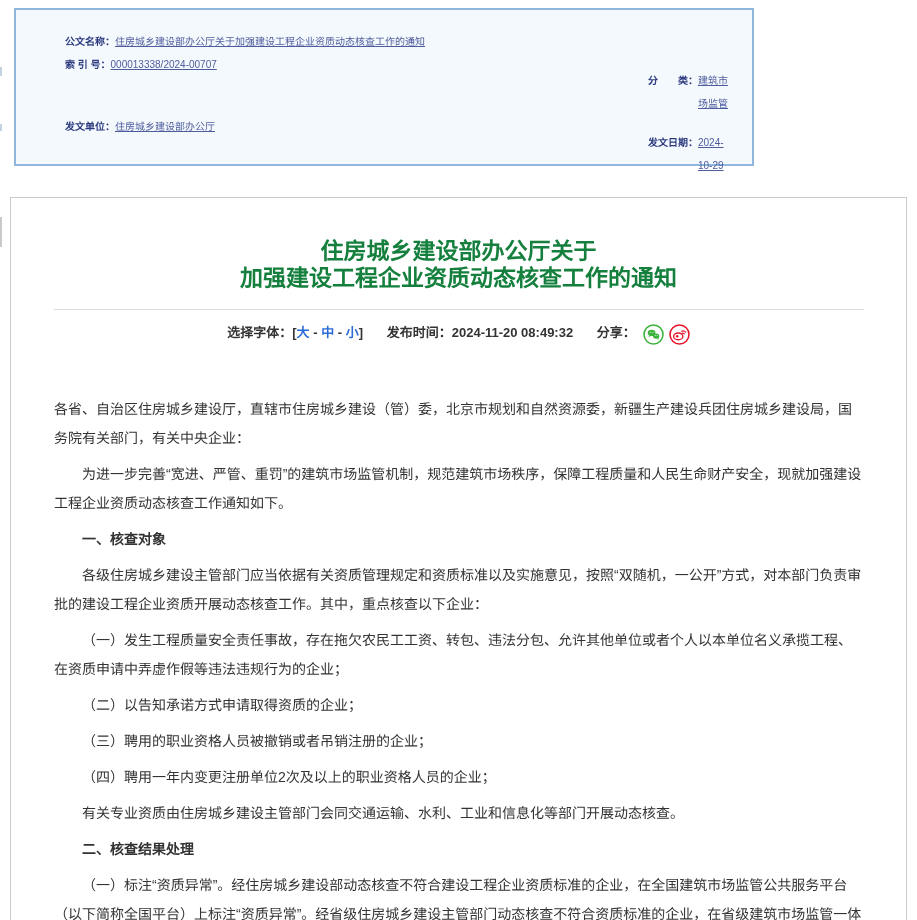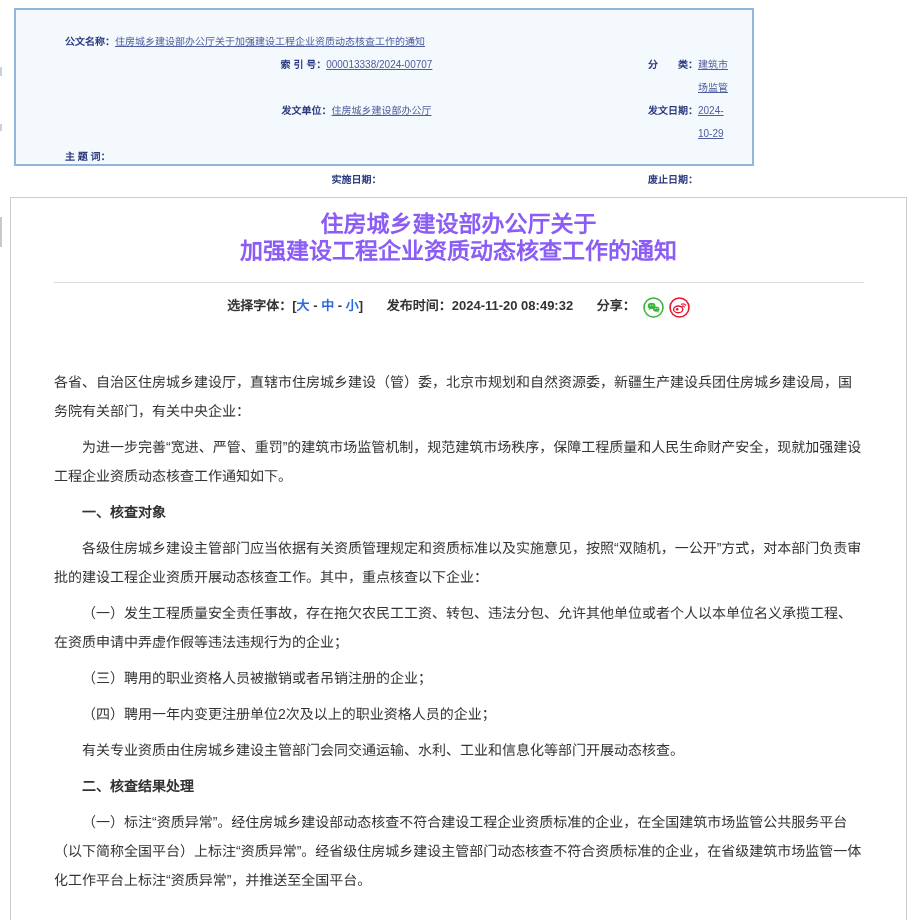--- a/index.html
+++ b/index.html
@@ -11,33 +11,33 @@
   }
 
   
   .header-box {
     position:absolute; left:14px; top:8px; width:740px; height:158px;
     background:#f4f9fe; border:2px solid #8fb6db;
     padding:20px 20px 0 49px;
     font-size:10px; line-height:23px;
   }
   .hrow { display:flex; }
-  .hcell-left { width:583px; display:flex;justify-content:center; }
-  .hcell-right { flex:1; display:flex; }
+  .hcell-left { width:583px; display:flex; }
+  .hcell-right { flex:1; display:flex;margin-top:16px; }
   .hlabel { font-weight:bold; color:#2c3a7e; white-space:pre; }
   .hvalue { color:#4e5c9b;text-decoration:underline; }
 
   
   .main-card {
     position:absolute; left:10px; top:197px; width:897px; height:735px;
     background:#ffffff; border:1px solid #cccccc;
   }
   .article-title {
-    margin-top:13px; text-align:center;
-    font-size:23px; font-weight:bold; color:#8b5cf6; line-height:27px;
+    margin-top:40px; text-align:center;
+    font-size:23px; font-weight:bold; color:#15803d; line-height:27px;
   }
   .title-divider {
     margin:17px 42px 0 43px; border-top:1px solid #dcdcdc; height:0;
   }
   .meta-row {
     margin-top:12px; text-align:center;
     font-size:13px; color:#333333; line-height:22px;font-weight:bold;
   }
   .meta-row .seg { margin:0 10px; }
   .font-link { color:#2a6ad8; text-decoration:none; cursor:pointer; }
@@ -138,20 +138,21 @@
             <path d="M12.9 9.3 q1.6 -0.6 2.5 0.7" fill="none" stroke="#e6162d" stroke-width="1.1" stroke-linecap="round"></path>
           </svg></span></span>
   </div>
 
   <div class="article-body">
     <p class="flush">各省、自治区住房城乡建设厅，直辖市住房城乡建设（管）委，北京市规划和自然资源委，新疆生产建设兵团住房城乡建设局，国务院有关部门，有关中央企业：</p>
     <p class="indent">为进一步完善“宽进、严管、重罚”的建筑市场监管机制，规范建筑市场秩序，保障工程质量和人民生命财产安全，现就加强建设工程企业资质动态核查工作通知如下。</p>
     <p class="heading">一、核查对象</p>
     <p class="indent">各级住房城乡建设主管部门应当依据有关资质管理规定和资质标准以及实施意见，按照“双随机，一公开”方式，对本部门负责审批的建设工程企业资质开展动态核查工作。其中，重点核查以下企业：</p>
     <p class="indent">（一）发生工程质量安全责任事故，存在拖欠农民工工资、转包、违法分包、允许其他单位或者个人以本单位名义承揽工程、在资质申请中弄虚作假等违法违规行为的企业；</p>
+    <p class="indent">（二）以告知承诺方式申请取得资质的企业；</p>
     <p class="indent">（三）聘用的职业资格人员被撤销或者吊销注册的企业；</p>
     <p class="indent">（四）聘用一年内变更注册单位2次及以上的职业资格人员的企业；</p>
     <p class="indent">有关专业资质由住房城乡建设主管部门会同交通运输、水利、工业和信息化等部门开展动态核查。</p>
     <p class="heading">二、核查结果处理</p>
     <p class="indent">（一）标注“资质异常”。经住房城乡建设部动态核查不符合建设工程企业资质标准的企业，在全国建筑市场监管公共服务平台（以下简称全国平台）上标注“资质异常”。经省级住房城乡建设主管部门动态核查不符合资质标准的企业，在省级建筑市场监管一体化工作平台上标注“资质异常”，并推送至全国平台。</p>
   </div>
 
 </div>
 
 </body></html>

